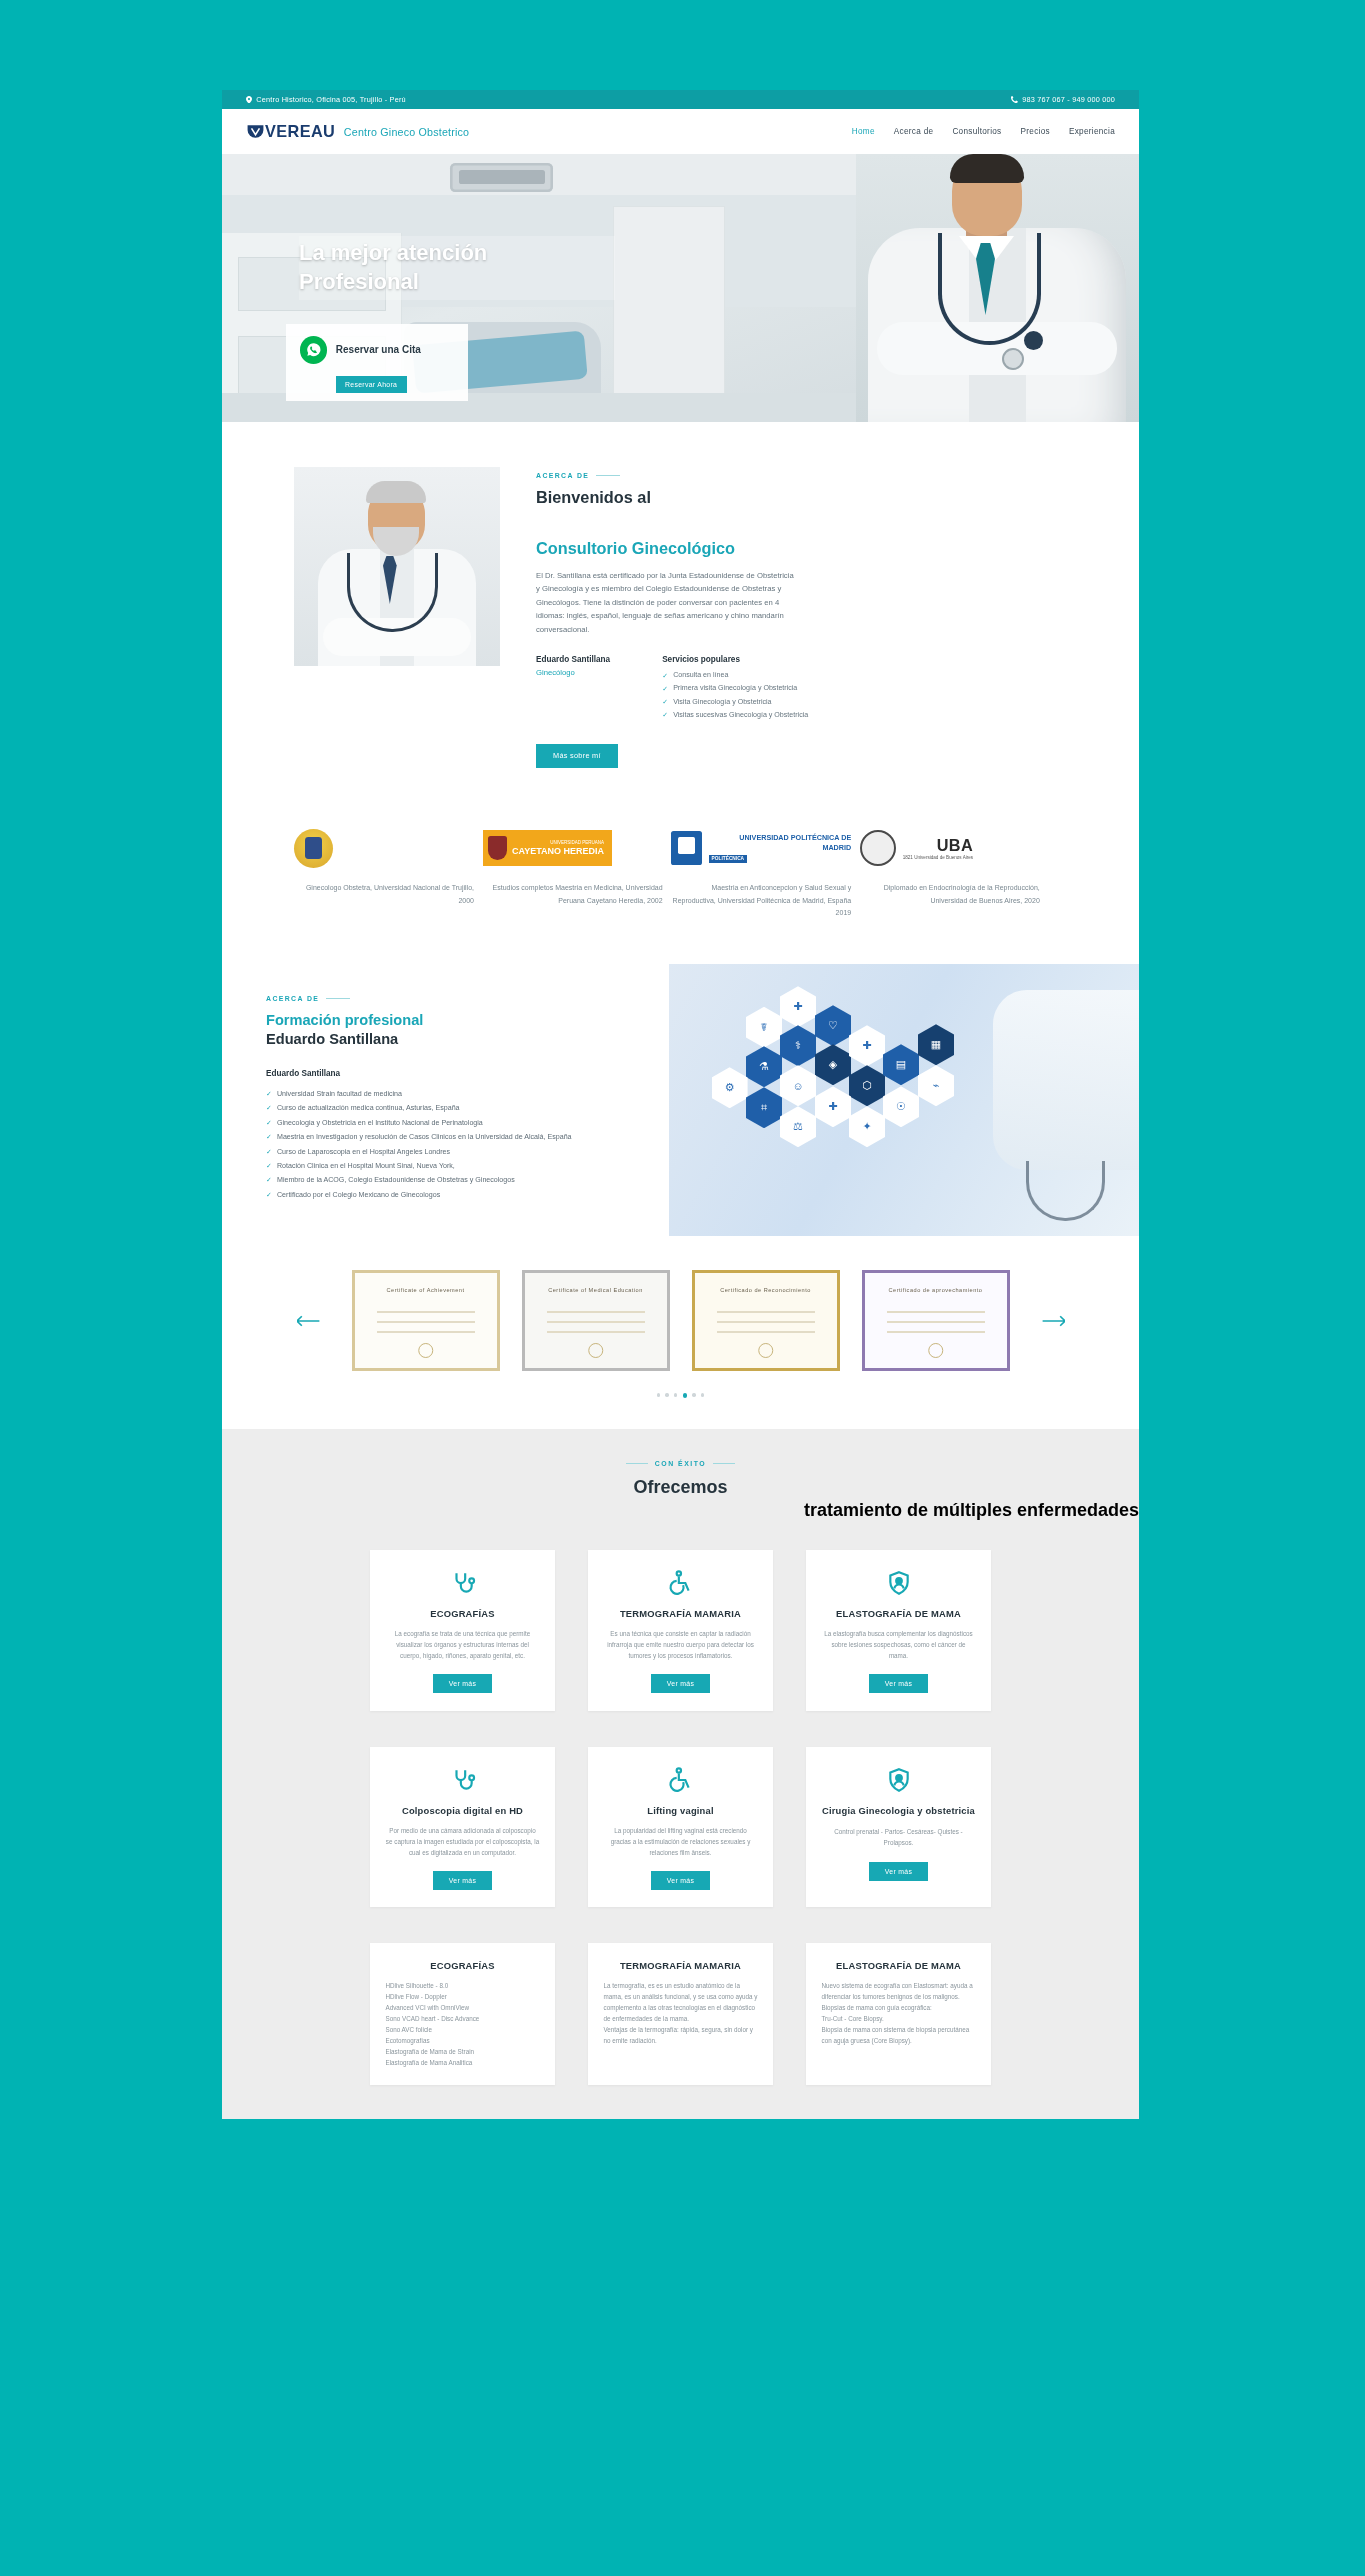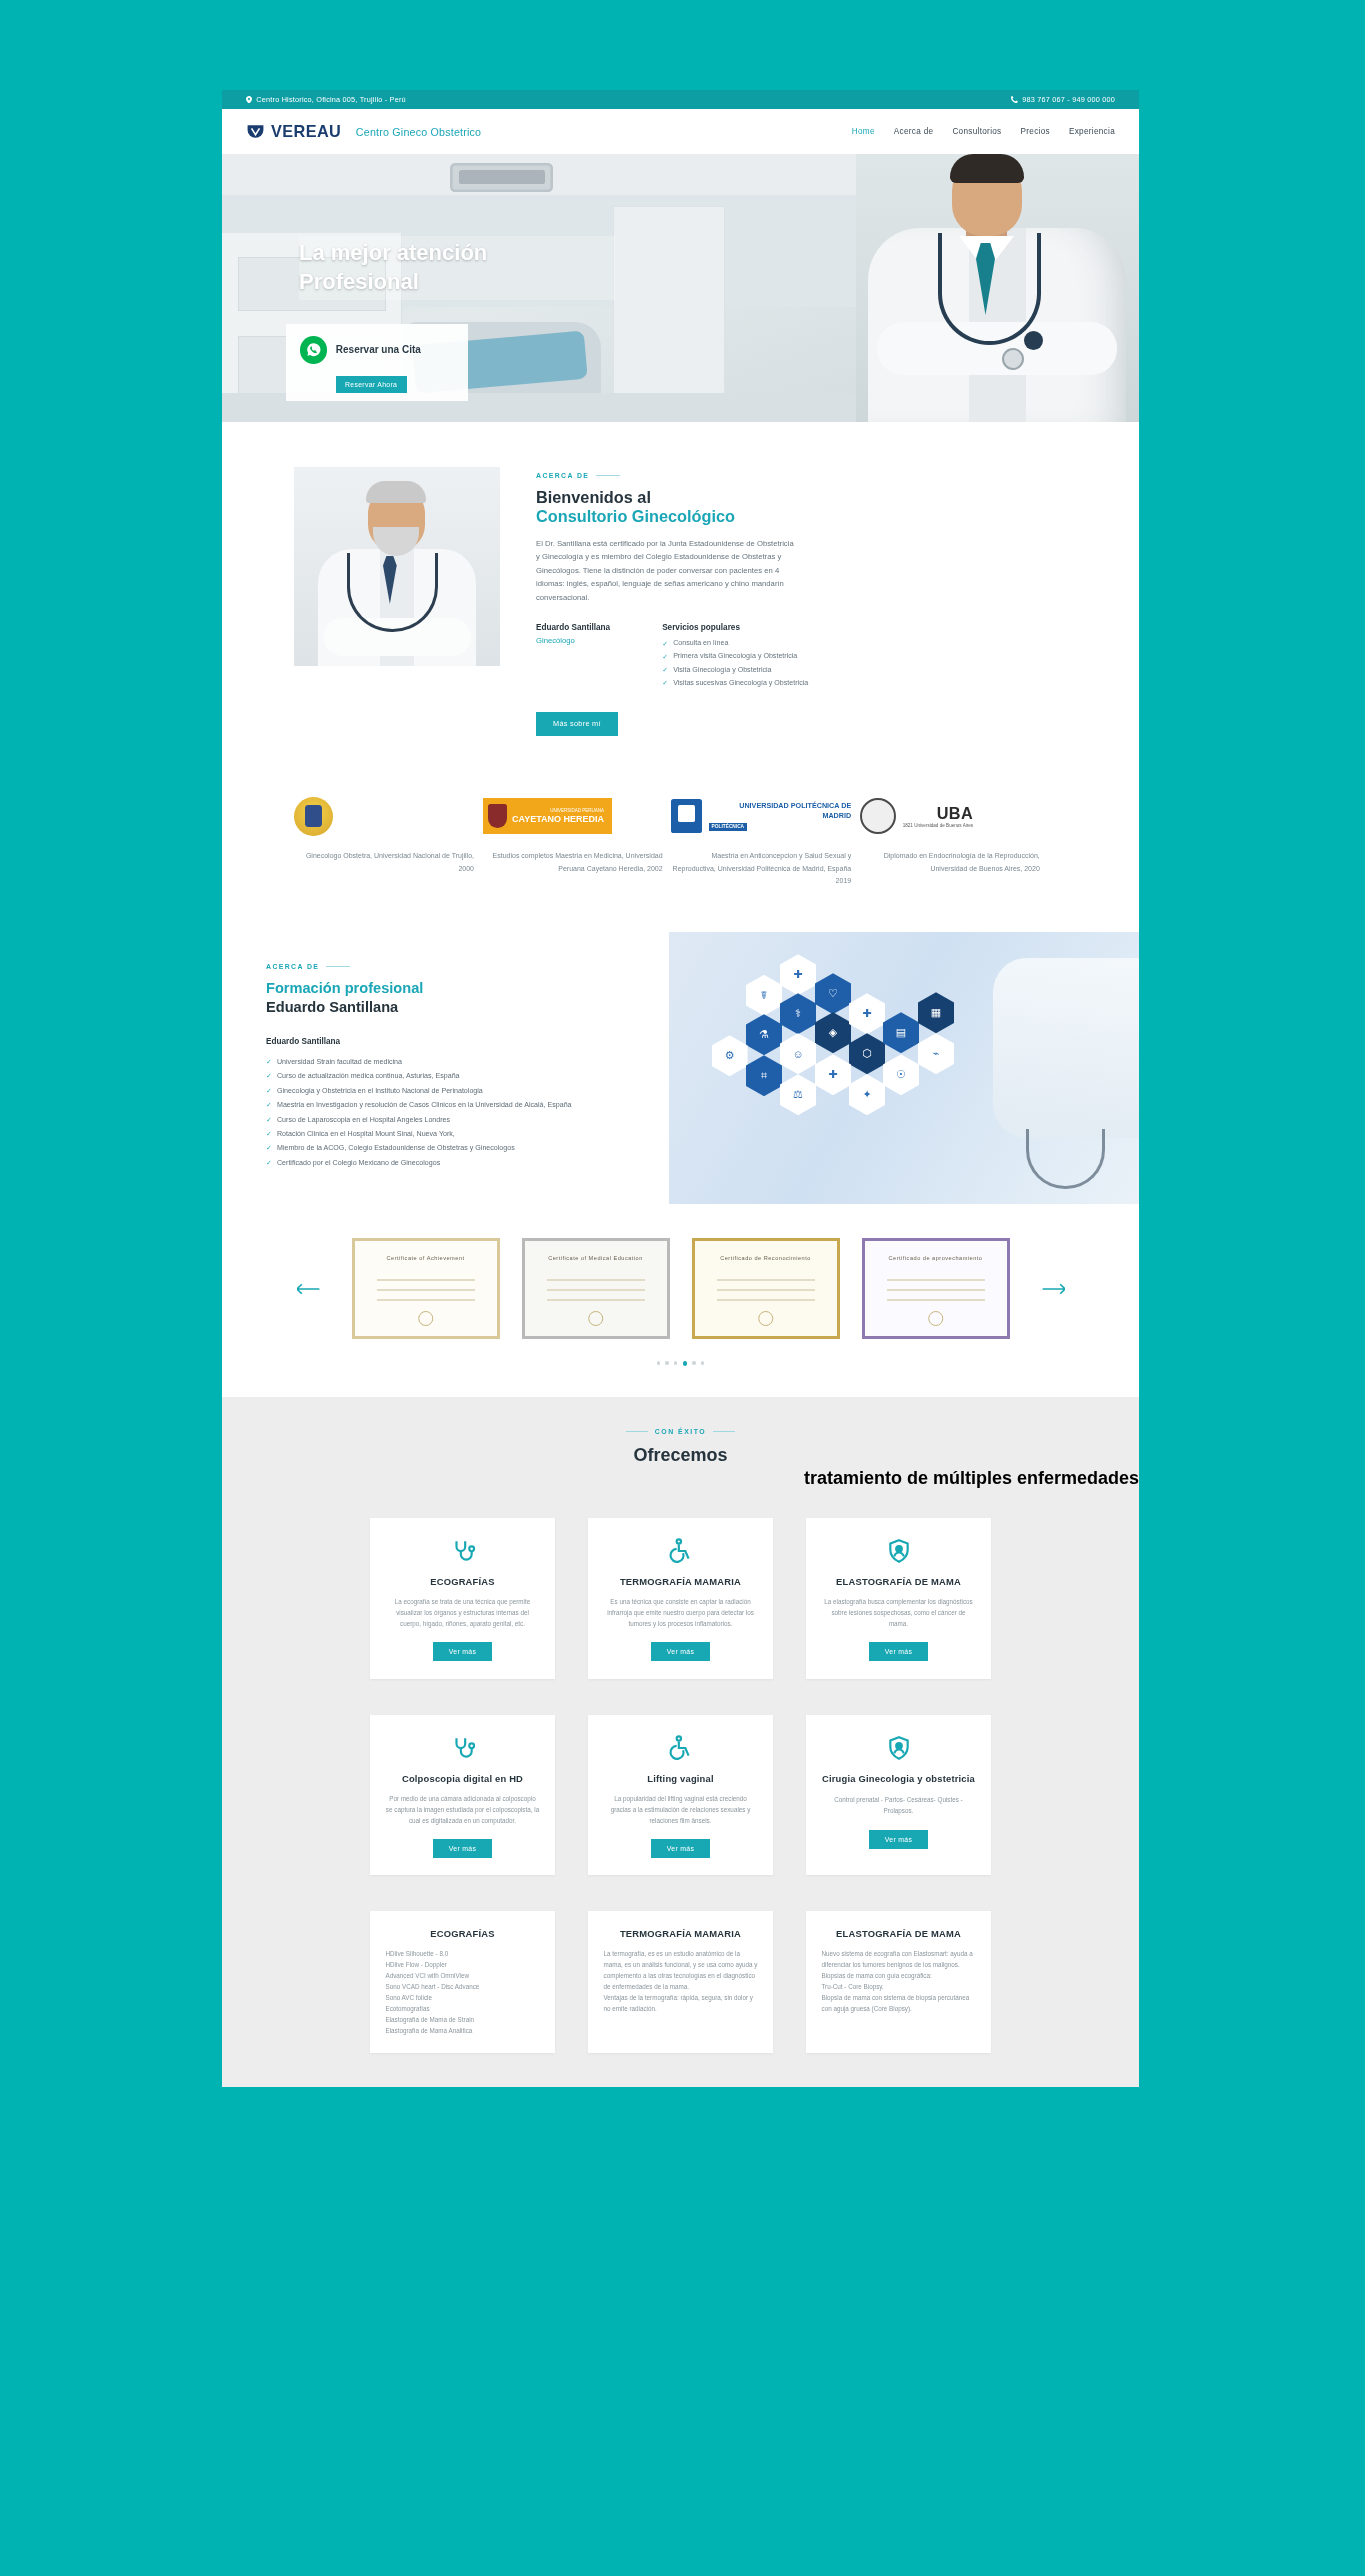--- a/index.html
+++ b/index.html
@@ -34,21 +34,21 @@
   .topbar svg { display: block; }
 
   
   .header {
     height: 45px;
     display: flex;
     align-items: center;
     padding: 0 24px;
     background: #fff;
   }
-  .logo-wrap { display: flex; align-items: center; gap: 6px; }
+  .logo-wrap { display: flex; align-items: center; }
   .logo-mark { display: flex; align-items: center; }
   .logo-text {
     font-size: 16.3px;
     font-weight: bold;
     color: #1a3c6e;
     letter-spacing: 0.4px;
   }
   .logo-sub {
     font-size: 10.7px;
     color: #1aa6b7;
@@ -163,21 +163,21 @@
   .ap-steth{position:absolute;left:53px;top:86px;width:91px;height:79px;border:3.4px solid #2c3e50;border-top:none;border-radius:0 0 45px 45px;}
   .ap-arms{position:absolute;left:29px;top:151px;width:148px;height:38px;background:#fbfcfc;border-radius:19px;}
 
   .about-text { flex: 1; padding-top: 5.2px; }
   .eyebrow {
     font-size: 6.9px; letter-spacing: 1.4px; color: #1aa6b7;
     font-weight: bold; display:flex; align-items:center; gap:6.9px;
   }
   .eyebrow:after { content:""; display:block; width:24px; height:0.9px; background:#9fd9df; }
   .about-h1 { font-size: 16.3px; font-weight: bold; color: #26343d; margin-top: 8.6px; }
-  .about-h2 { font-size: 16.3px; font-weight: bold; color: #1aa6b7; }
+  .about-h2 { font-size: 16.3px; font-weight: bold; color: #1aa6b7; margin-top: 32px; }
   .about-p {
     margin-top: 11px; font-size: 7.7px; color: #66757f; line-height: 1.75; max-width: 258px;
   }
   .about-cols { display: flex; gap: 52px; margin-top: 19px; }
   .ac-title { font-size: 8.2px; font-weight: bold; color: #26343d; }
   .ac-sub { font-size: 7.7px; color: #1aa6b7; margin-top: 4.3px; }
   .ac-list { margin-top: 5.2px; }
   .ac-list li {
     list-style: none; font-size: 7.1px; color: #66757f; line-height: 1.85;
     display: flex; gap: 5.2px; align-items: flex-end;

